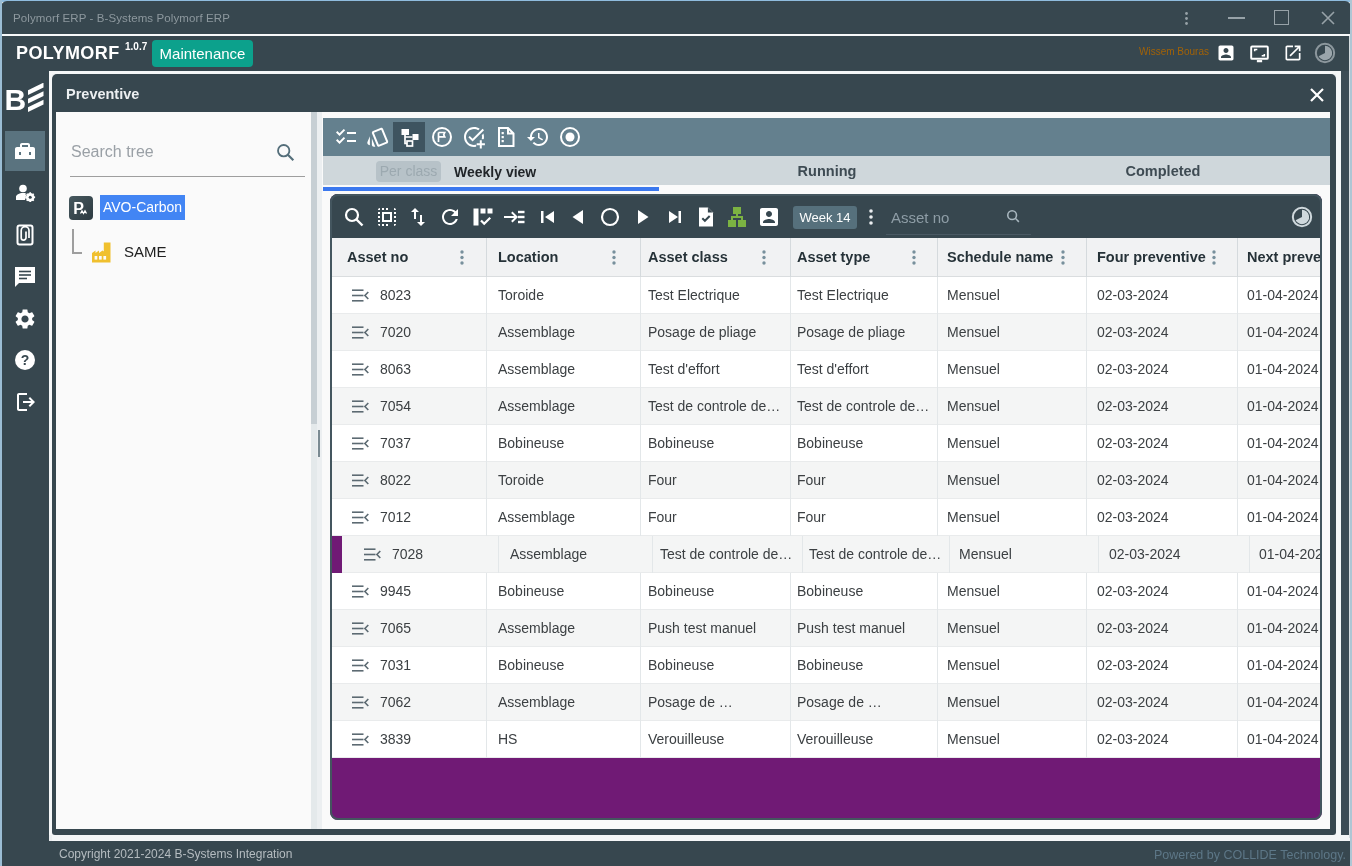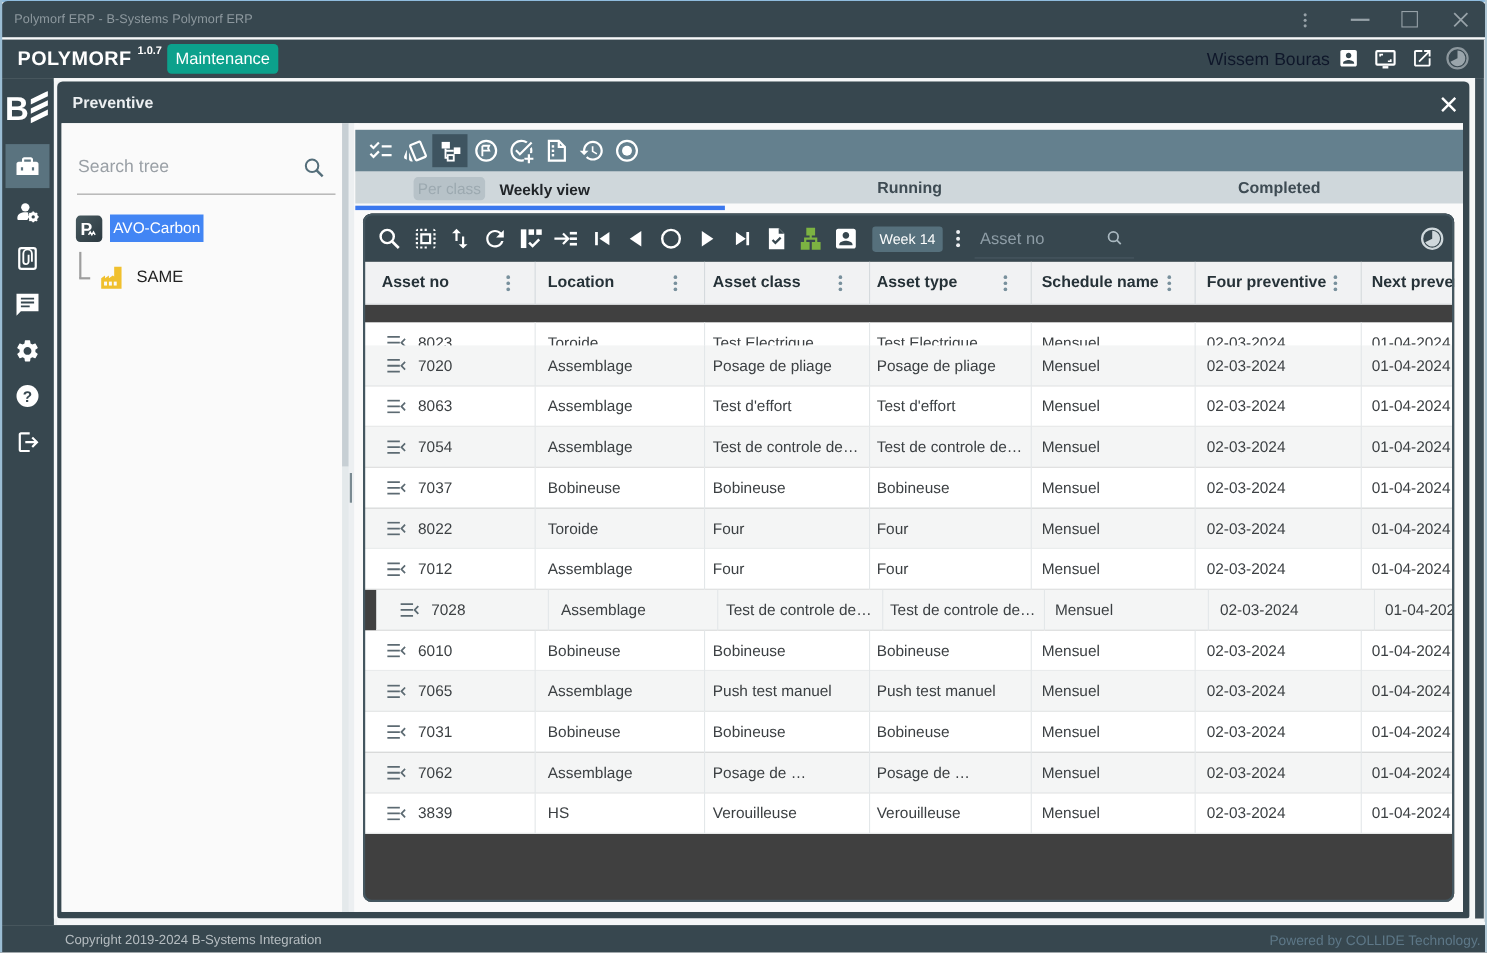--- a/index.html
+++ b/index.html
@@ -14,21 +14,21 @@
 #rightline { left:1350px; top:0; width:2px; height:866px; background:#AEC6D4; }
 #titlebar { left:1px; top:1px; width:1350px; height:33px; background:#37474F;
   border-radius:6px 6px 0 0; }
 #titletext { left:13px; top:12px; font-size:11.5px; color:#8D989E; letter-spacing:0.1px; }
 #sep1 { left:0px; top:34px; width:1352px; height:2px; background:#F7F9FA; }
 #appheader { left:1px; top:36px; width:1350px; height:35px; background:#37474F; }
 #logo { left:16px; top:43px; color:#FFFFFF; font-size:18px; font-weight:bold; letter-spacing:0.4px; }
 #logover { left:125px; top:41px; color:#FFFFFF; font-size:10px; font-weight:bold; }
 #maintchip { left:152px; top:40px; width:101px; height:27px; background:#0CA18C;
   border-radius:4px; color:#FFF; font-size:15px; text-align:center; line-height:27px; }
-#username { top:46px; right:143px; color:#0f172a; font-size:16px;text-align:right; }
+#username { top:46px; right:143px; color:#a16207; font-size:10px;text-align:right; }
 
 #sidebar { left:0px; top:71px; width:49px; height:770px; background:#37474F; }
 #sidegap { left:49px; top:71px; width:3px; height:764px; background:#F5F7F8; }
 #topgap { left:49px; top:71px; width:1292px; height:3px; background:#F5F7F8; }
 #sidesel { left:5px; top:131px; width:40px; height:40px; background:#5A737F; }
 
 #card { left:52px; top:74px; width:1284px; height:761px; background:#37474F; border-radius:5px 5px 3px 3px; }
 #botgap { left:52px; top:835px; width:1300px; height:6px; background:#F4F6F7; }
 #prevtitle { left:66px; top:86px; color:#ECEFF1; font-size:14.5px; font-weight:bold; }
 #inner { left:56px; top:112px; width:1274px; height:717px; background:#ECEFF1; }
@@ -53,21 +53,21 @@
 #ptoolbar { left:1px; top:6px; width:1007px; height:38px; background:#64808E; }
 #ptoolsel { left:71px; top:10px; width:32px; height:30px; background:#3E5460; }
 #ptabs { left:1px; top:44px; width:1007px; height:29px; background:#CFD7DB; }
 #perclass { left:54px; top:49px; width:65px; height:21px; background:#B7C2C8; border-radius:4px;
   color:#9CA9B0; font-size:14px; text-align:center; line-height:21px; }
 #weekly { left:132px; top:52px; font-size:14px; font-weight:bold; color:#212529; }
 #running { left:455px; top:51px; width:100px; text-align:center; font-size:14.5px; font-weight:bold; color:#3E4B53; }
 #completed { left:791px; top:51px; width:100px; text-align:center; font-size:14.5px; font-weight:bold; color:#3E4B53; }
 #tabline { left:1px; top:75px; width:336px; height:4px; background:#3B78EE; }
 
-#tcard { left:8px; top:82px; width:992px; height:626px; background:#404040;
+#tcard { left:8px; top:82px; width:992px; height:626px; background:#701a75;
   border-radius:8px; overflow:hidden; }
 #tcardb { left:8px; top:82px; width:992px; height:626px; border:2px solid #44565F;
   border-radius:8px; z-index:5; }
 #ttoolbar { left:0; top:0; width:992px; height:44px; background:#37474F; }
 #weekchip { left:463px; top:12px; width:64px; height:23px; background:#56707C; border-radius:3px;
   color:#FCFDFD; font-size:13px; text-align:center; line-height:23px; }
 #assetno { left:561px; top:15px; font-size:15px; color:#8E9DA6; }
 #assetline { left:556px; top:40px; width:145px; height:1px; background:#4A5963; }
 #thead { left:0; top:44px; width:992px; height:39px; background:#F1F2F3; border-bottom:1px solid #DADDDF; }
 .hcell { position:absolute; top:0; height:38px; line-height:38px; font-size:14.5px; font-weight:bold; color:#263238; white-space:nowrap; }
@@ -482,21 +482,21 @@
             </svg>
           </div>
           <div class="vline" style="left:156px;"></div>
           <div class="vline" style="left:310px;"></div>
           <div class="vline" style="left:460px;"></div>
           <div class="vline" style="left:607px;"></div>
           <div class="vline" style="left:756px;"></div>
           <div class="vline" style="left:907px;"></div>
         </div>
       <div class="abs2" id="tbody">
-          <div class="trow odd" style="top:16px;padding-left:36px;">
+          <div class="trow odd" style="top:0px;padding-left:36px;">
             <div class="ricon">
               <svg width="17" height="13" viewBox="0 0 17 13">
                 <g stroke="#5C6A72" stroke-width="1.6">
                   <line x1="0" y1="1.2" x2="11.5" y2="1.2"></line>
                   <line x1="0" y1="6.5" x2="11.5" y2="6.5"></line>
                   <line x1="0" y1="11.8" x2="11.5" y2="11.8"></line>
                 </g>
                 <path d="M16.3 3 L12.9 6.5 L16.3 10" fill="none" stroke="#5C6A72" stroke-width="1.6"></path>
               </svg>
             </div>
@@ -693,21 +693,21 @@
             <div class="ricon">
               <svg width="17" height="13" viewBox="0 0 17 13">
                 <g stroke="#5C6A72" stroke-width="1.6">
                   <line x1="0" y1="1.2" x2="11.5" y2="1.2"></line>
                   <line x1="0" y1="6.5" x2="11.5" y2="6.5"></line>
                   <line x1="0" y1="11.8" x2="11.5" y2="11.8"></line>
                 </g>
                 <path d="M16.3 3 L12.9 6.5 L16.3 10" fill="none" stroke="#5C6A72" stroke-width="1.6"></path>
               </svg>
             </div>
-            <div class="tcell" style="left:50px;">6010</div>
+            <div class="tcell" style="left:50px;">9945</div>
             <div class="tcell" style="left:168px;">Bobineuse</div>
             <div class="tcell" style="left:318px;">Bobineuse</div>
             <div class="tcell" style="left:467px;">Bobineuse</div>
             <div class="tcell" style="left:617px;">Mensuel</div>
             <div class="tcell" style="left:767px;">02-03-2024</div>
             <div class="tcell" style="left:917px;">01-04-2024</div>
             <div class="rvline" style="left:156px;"></div>
             <div class="rvline" style="left:310px;"></div>
             <div class="rvline" style="left:460px;"></div>
             <div class="rvline" style="left:607px;"></div>
@@ -815,16 +815,16 @@
             <div class="rvline" style="left:907px;"></div>
           </div>
         </div>
     </div>
   </div>
 </div>
 <div class="abs" id="rsbtrack"></div>
 <div class="abs" id="rsbthumb"></div>
 <div class="abs" id="rsbedge"></div>
 <div class="abs" id="statusbar"></div>
-<div class="abs" id="copyr">Copyright 2019-2024 B-Systems Integration</div>
+<div class="abs" id="copyr">Copyright 2021-2024 B-Systems Integration</div>
 <div class="abs" id="powered">Powered by COLLIDE Technology.</div>
 <div class="abs" id="leftline"></div>
 <div class="abs" id="rightline"></div>
 
 </body></html>

